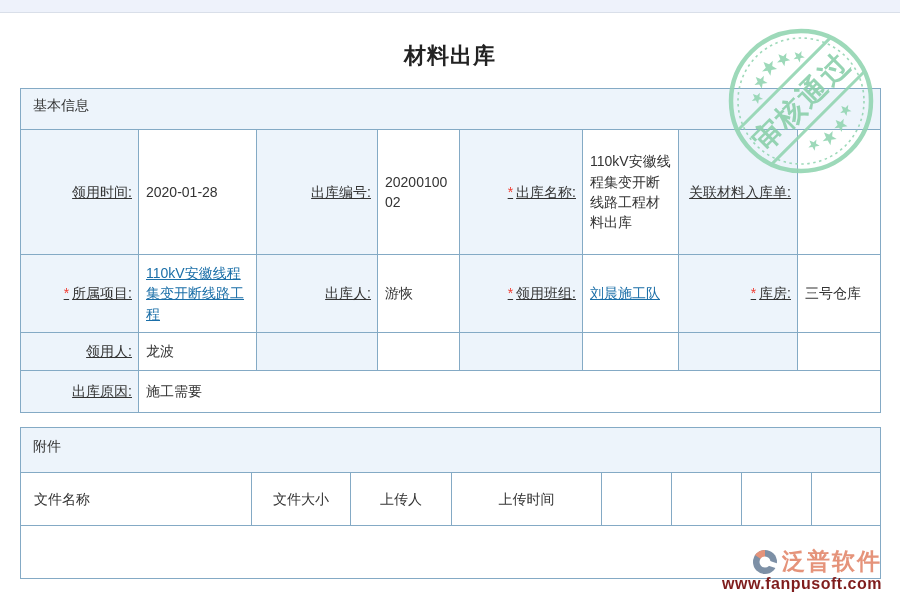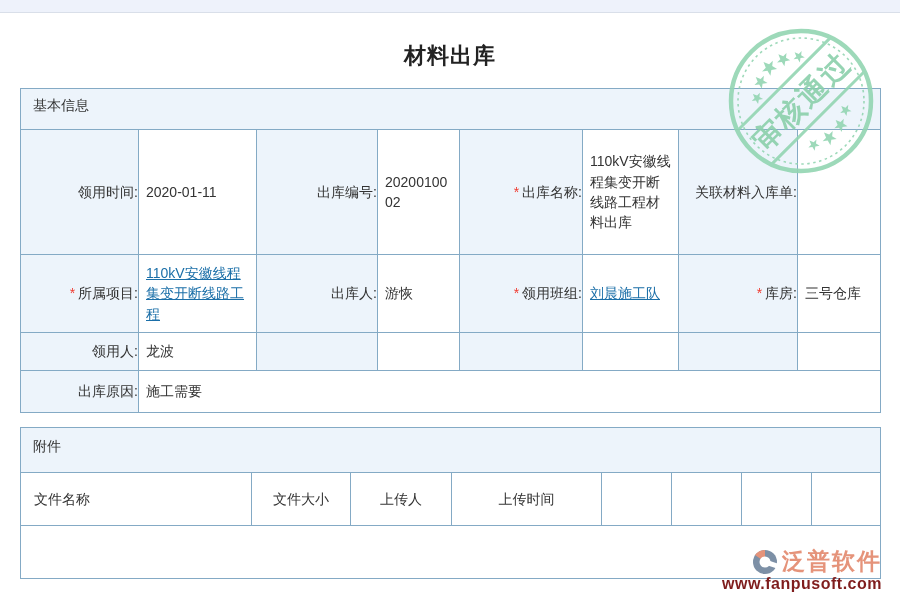--- a/index.html
+++ b/index.html
@@ -17,21 +17,21 @@
   .content{margin:0 20px;width:860px;}
   table.grid{border-collapse:collapse;table-layout:fixed;width:860px;}
   table.grid td{
     border:1px solid #84aac5;vertical-align:middle;
     word-break:break-all;line-height:1.45;
   }
   td.section{
     background:#edf4fb;height:32px;padding:0 0 8px 12px;
     text-align:left;color:#333;
   }
-  td.lbl{background:#edf4fb;text-align:right;padding:4px 0;color:#333;}
+  td.lbl{background:#edf4fb;text-align:right;padding:4px 6px;color:#333;text-decoration:underline;}
   td.val{background:#ffffff;text-align:left;padding:4px 7px;color:#333;}
   .req{color:#f03b30;margin-right:3px;}
   a.lnk{color:#1b6fa8;text-decoration:underline;word-break:break-all;}
   .att{margin-top:14px;}
   td.ath{background:#fff;height:44px;color:#333;text-align:center;padding:4px 6px;}
   td.ath.first{text-align:left;padding-left:13px;}
   td.attbody{background:#fff;height:50px;}
   
   .stamp{position:absolute;left:726px;top:26px;width:150px;height:150px;
     z-index:5;pointer-events:none;opacity:0.9;}
@@ -60,21 +60,21 @@
         <col style="width:96px">
         <col style="width:119px">
         <col style="width:83px">
     </colgroup>
     <tbody>
         <tr>
       <td class="section" colspan="8">基本信息</td>
     </tr>
     <tr style="height:125px">
       <td class="lbl">领用时间:</td>
-      <td class="val">2020-01-11</td>
+      <td class="val">2020-01-28</td>
       <td class="lbl">出库编号:</td>
       <td class="val">2020010002</td>
       <td class="lbl"><span class="req">*</span><span>出库名称:</span></td>
       <td class="val">110kV安徽线程集变开断线路工程材料出库</td>
       <td class="lbl">关联材料入库单:</td>
       <td class="val"></td>
     </tr>
     <tr style="height:78px">
       <td class="lbl"><span class="req">*</span><span>所属项目:</span></td>
       <td class="val"><a href="#" class="lnk">110kV安徽线程集变开断线路工程</a></td>

